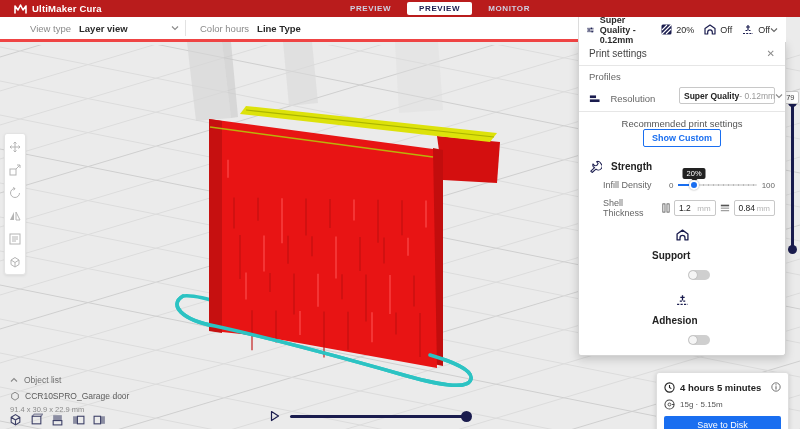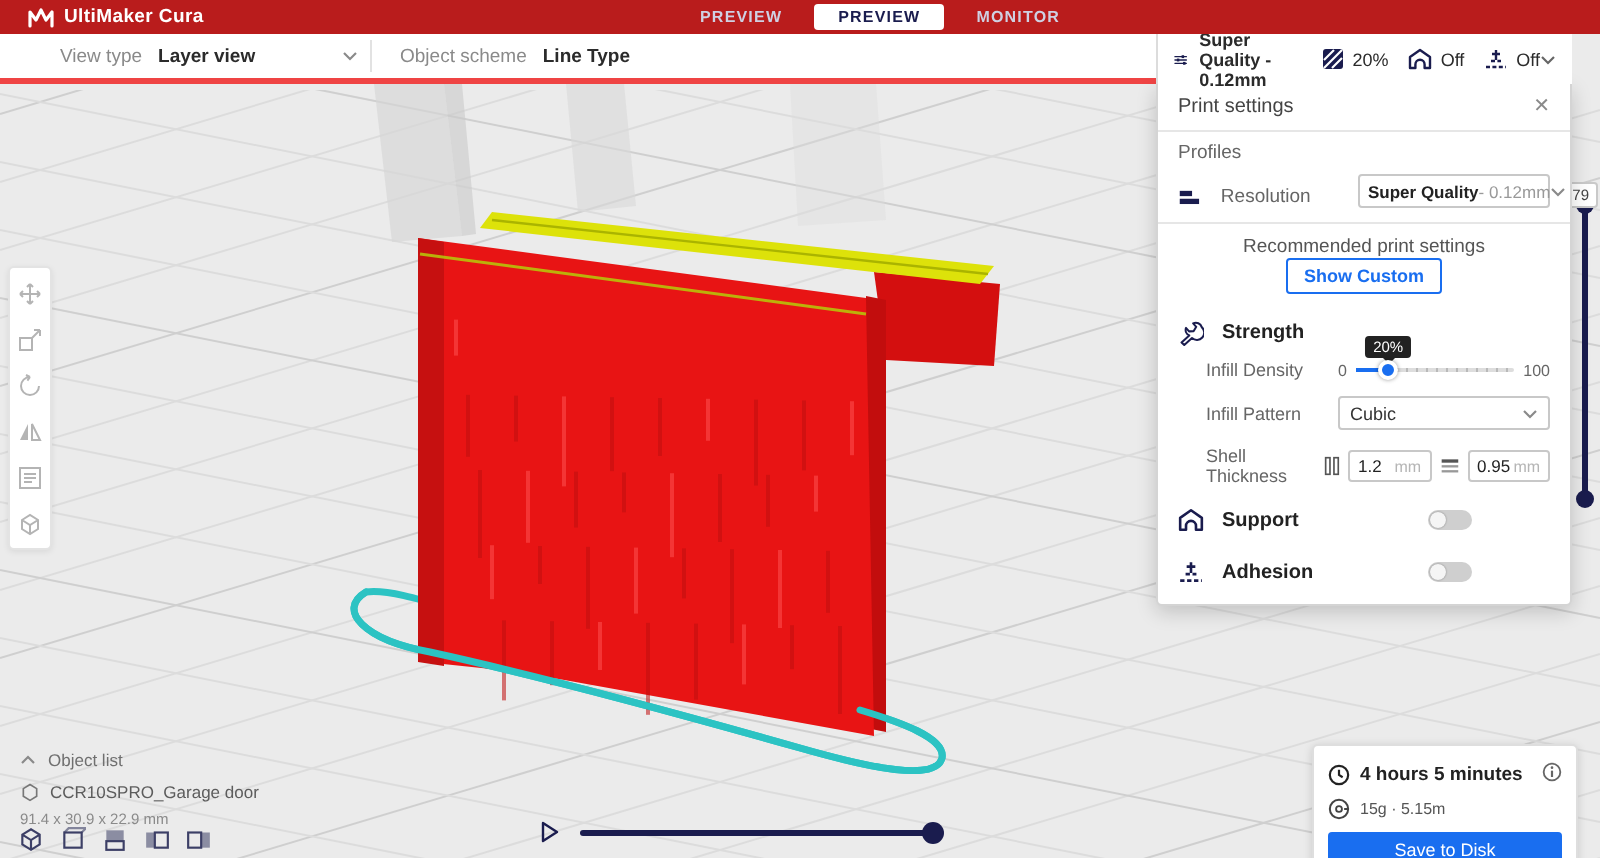--- a/index.html
+++ b/index.html
@@ -85,21 +85,21 @@
   .wide-select { flex:1; height:17px; border:1px solid #c8c8c8; border-radius:2px; display:flex;
                  align-items:center; padding:0 5px; font-size:9px; color:#333; }
   .wide-select .chev { margin-left:auto; }
   .thin-input { display:flex; align-items:center; border:1px solid #c8c8c8; border-radius:2px;
                 height:16px; padding:0 4px; font-size:8.5px; color:#222; background:#fff; }
   .thin-input .unit { margin-left:auto; color:#b5b5b5; font-size:8px; }
   .toggle { position:relative; width:22px; height:10px; background:#cfcfcf; border-radius:6px;
             margin-left:34px; cursor:pointer; }
   .toggle .dot { position:absolute; left:1px; top:1px; width:8px; height:8px; background:#f5f5f5;
                  border-radius:50%; box-shadow:0 0 1px rgba(0,0,0,.4); }
-  .cat-row { display:flex; align-items:center; gap:9px; padding:7px 10px; }
+  .cat-row { display:flex; align-items:center; gap:9px; padding:7px 10px;flex-direction:column; }
   .cat-row .ct { font-weight:bold; color:#222; font-size:10px; width:60px; }
 
   
   .ltool { position:absolute; left:4px; top:133px; width:22px; background:#fff; border:1px solid #e3e3e3;
            border-radius:3px; padding:3px 0; display:flex; flex-direction:column; align-items:center;
            gap:4px; z-index:20; box-shadow:0 1px 3px rgba(0,0,0,.08); }
   .ltool .tbtn { width:18px; height:19px; display:flex; align-items:center; justify-content:center;
                  color:#b4b4b4; cursor:pointer; }
 
   
@@ -269,21 +269,21 @@
   <div class="stage-bar">
     <div class="drop vt">
       <span class="lab">View type</span>
       <span class="val">Layer view</span>
       <svg class="chev" viewBox="0 0 8 8">
         <polyline points="1,2.5 4,5.5 7,2.5" fill="none" stroke="#8a8a8a" stroke-width="1.1"></polyline>
         </svg>
     </div>
     <div class="vdiv"></div>
     <div class="drop cs">
-      <span class="lab">Object scheme</span>
+      <span class="lab">Color hours</span>
       <span class="val">Line Type</span>
       <svg class="chev" viewBox="0 0 8 8" style="right:200px">
         <polyline points="1,2.5 4,5.5 7,2.5" fill="none" stroke="#8a8a8a" stroke-width="1.1"></polyline>
         </svg>
     </div>
   </div>
 
   <div class="sum-bar">
     <svg width="14" height="12" viewBox="0 0 14 12" style="margin-left:8px">
       <g stroke="#1a1c4e" stroke-width="1.4" stroke-linecap="round">
@@ -361,47 +361,38 @@
         <span>0</span>
         <div class="track">
           <div class="track-fill" id="trackFill" style="width: 20%;"></div>
           <div class="tooltip" id="densityTip" style="left: 20%;">20%</div>
           <div class="knob" id="densityKnob" style="left: 20%;"></div>
         </div>
         <span>100</span>
       </div>
     </div>
 
-    <div class="sub">
-      <span class="slab">Infill Pattern</span>
-      <div class="wide-select">
-        <span>Cubic</span>
-        <svg class="chev" viewBox="0 0 8 8">
-          <polyline points="1,2.5 4,5.5 7,2.5" fill="none" stroke="#8a8a8a" stroke-width="1.1"></polyline>
-          </svg>
-      </div>
-    </div>
 
     <div class="sub" style="gap:4px">
       <span class="slab">Shell Thickness</span>
       <svg width="10" height="12" viewBox="0 0 10 12">
         <rect x="1" y="1" width="2.6" height="10" fill="none" stroke="#555" stroke-width="1"></rect>
         <rect x="6" y="1" width="2.6" height="10" fill="none" stroke="#555" stroke-width="1"></rect>
       </svg>
       <div class="thin-input" style="width:48px">
         <span>1.2</span>
         <span class="unit">mm</span>
       </div>
       <svg width="12" height="12" viewBox="0 0 12 12">
         <rect x="1" y="2" width="10" height="2" fill="#555"></rect>
           <rect x="1" y="5.5" width="10" height="1.4" fill="#999"></rect>
           <rect x="1" y="8.5" width="10" height="1.4" fill="#999"></rect>
       </svg>
       <div class="thin-input" style="width:48px">
-        <span>0.95</span>
+        <span>0.84</span>
         <span class="unit">mm</span>
       </div>
     </div>
 
     <div class="cat-row">
       <svg width="13" height="12" viewBox="0 0 12 11">
         <path d="M1 10 V4.5 L6 1 L11 4.5 V10 H8.3 V8.2 A2.3 2.3 0 0 0 3.7 8.2 V10 Z" fill="none" stroke="#1a1c4e" stroke-width="1.2" stroke-linejoin="round"></path>
       </svg>
       <span class="ct">Support</span>
       <div class="toggle">

